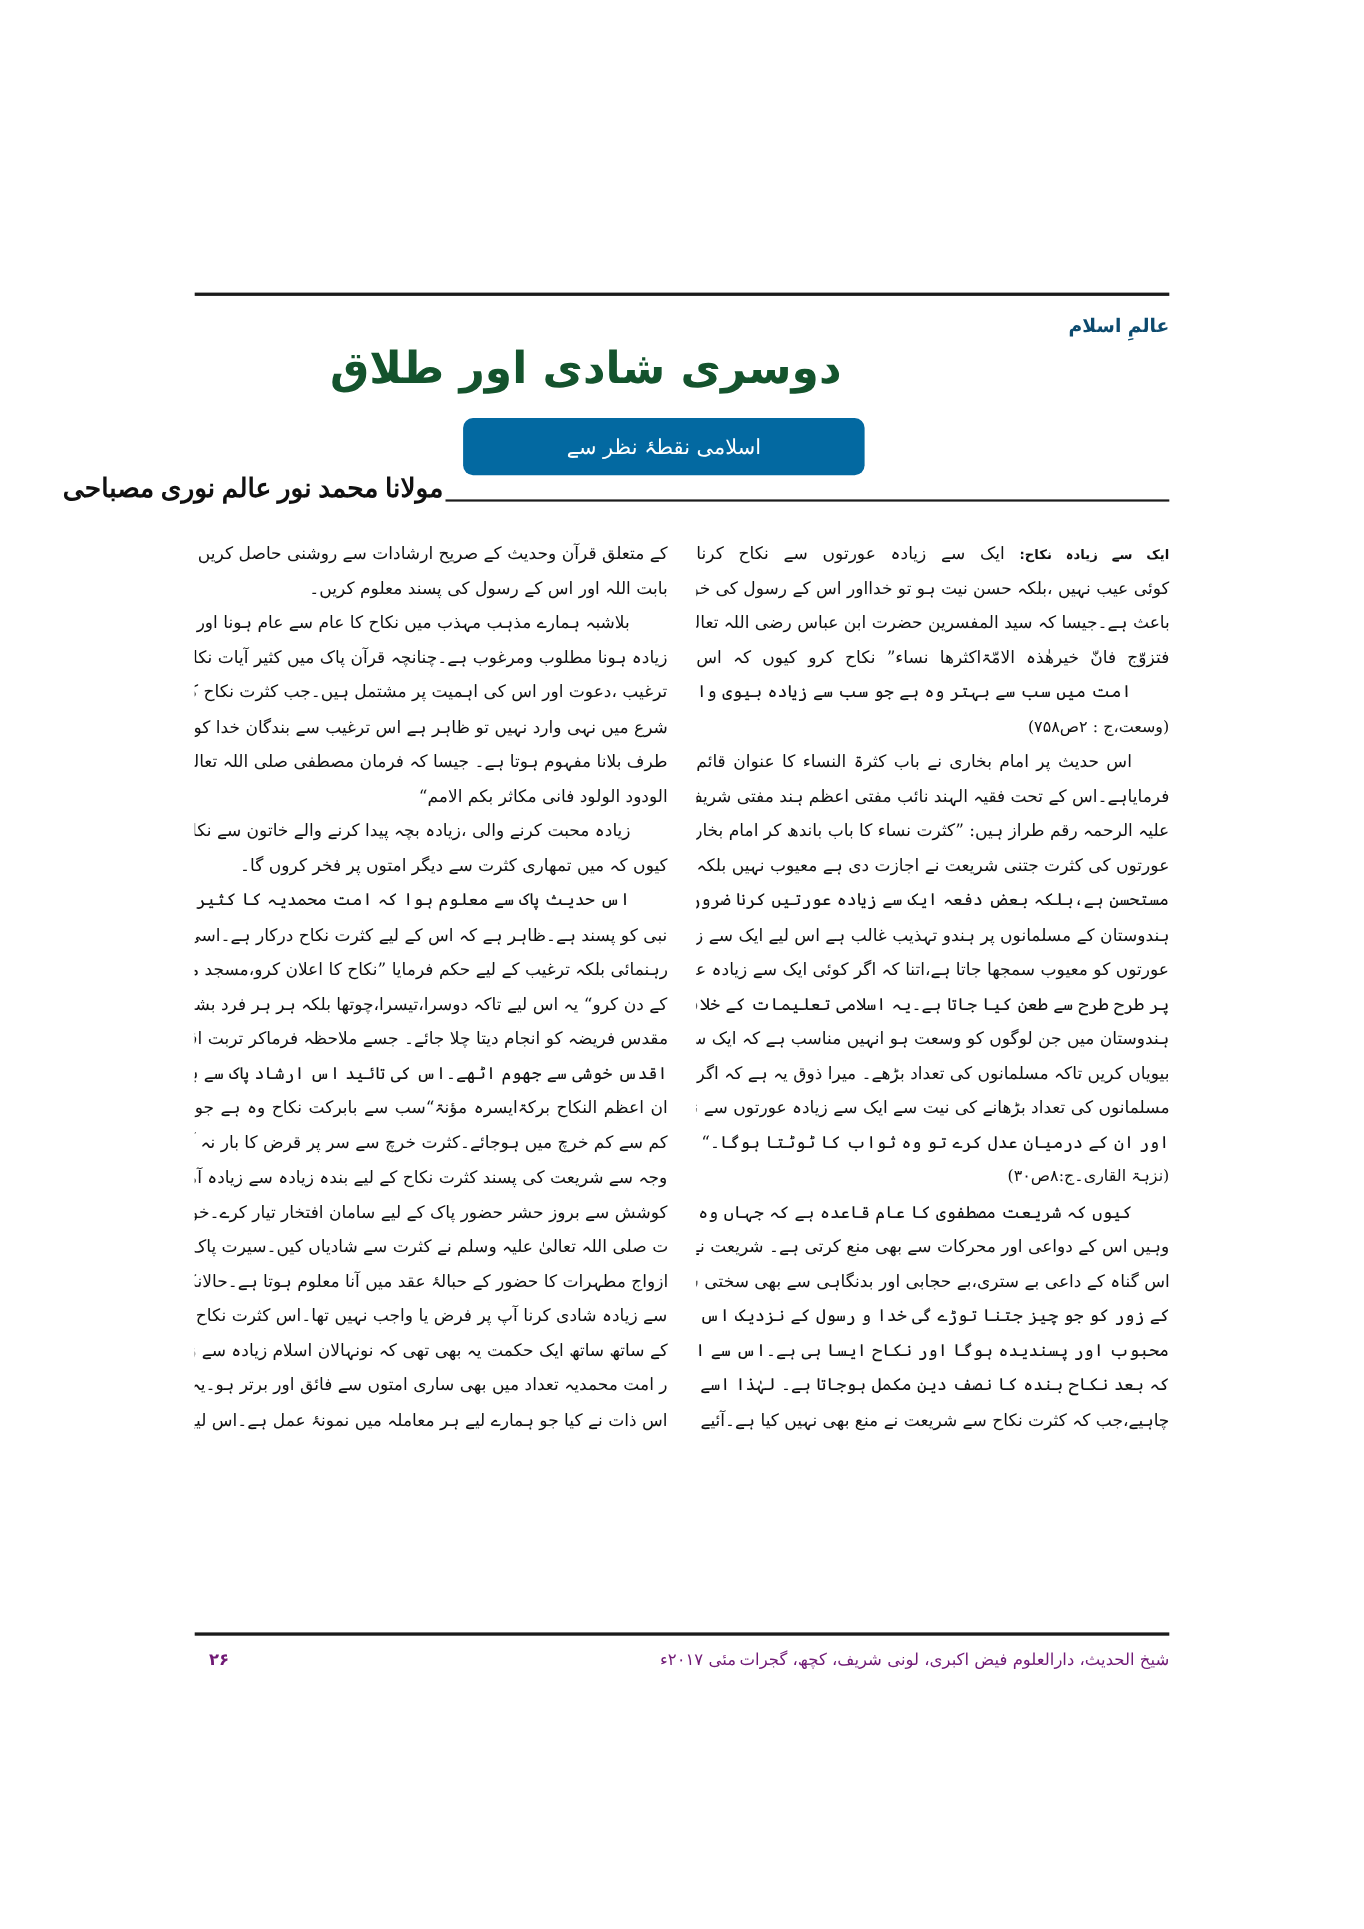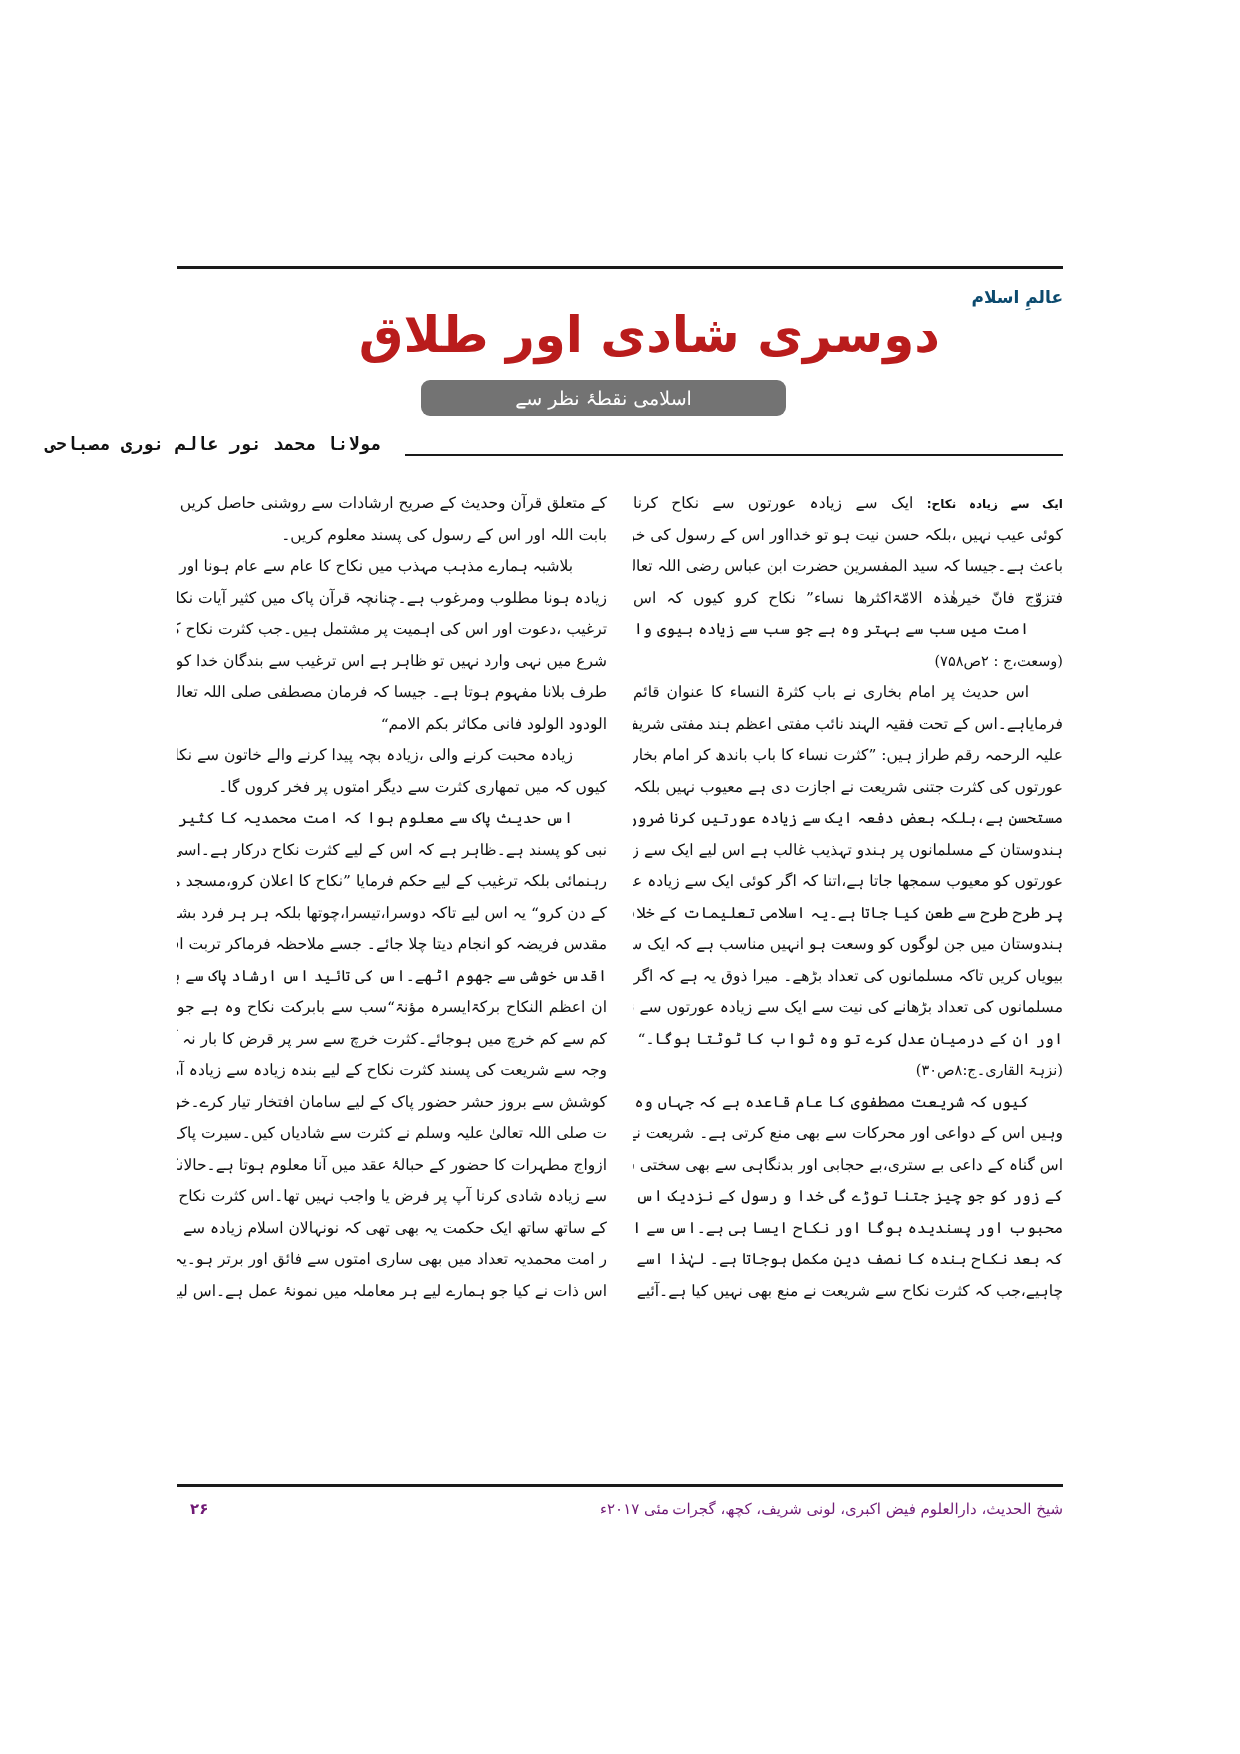--- a/index.html
+++ b/index.html
@@ -52,58 +52,58 @@
       font-weight: bold;
       font-size: 17px;
       color: #0c4a6e;
       white-space: nowrap;
     }
     .main-title {
       position: absolute;
       left: 300px;
       width: 640px;
       top: 300px;
-      text-align: right;
-      direction: rtl;
-      font-family: "DejaVu Sans", sans-serif;
-      font-weight: bold;
-      font-size: 50px;
+      text-align: left;
+      direction: rtl;
+      font-family: "DejaVu Sans", sans-serif;
+      font-weight: bold;
+      font-size: 40px;
       line-height: 70px;
-      color: #b91c1c;
+      color: #14532d;
       white-space: nowrap;
       letter-spacing: 0;
     }
     .subtitle-box {
       position: absolute;
       left: 421px;
       top: 380px;
       width: 365px;
-      height: 36px;
-      background: #737373;
+      height: 52px;
+      background: #0369a1;
       border-radius: 9px;
       display: flex;
       align-items: center;
       justify-content: center;
     }
     .subtitle-text {
       direction: rtl;
       color: #ffffff;
       font-family: "DejaVu Serif", serif;
       font-size: 19px;
       white-space: nowrap;
     }
     .author {
       position: absolute;
-      left: 166px;
+      left: 188px;
       top: 430px;
       width: 215px;
       direction: rtl;
       text-align: left;
-      font-family: Liberation Mono, monospace;
-      font-size: 18px;
+      font-family: Liberation Serif, serif;
+      font-size: 24px;
       font-weight: bold;
       line-height: 30px;
       color: #111;
       white-space: nowrap;
     }
     .column {
       position: absolute;
       top: 488px;
       width: 430px;
       direction: rtl;

